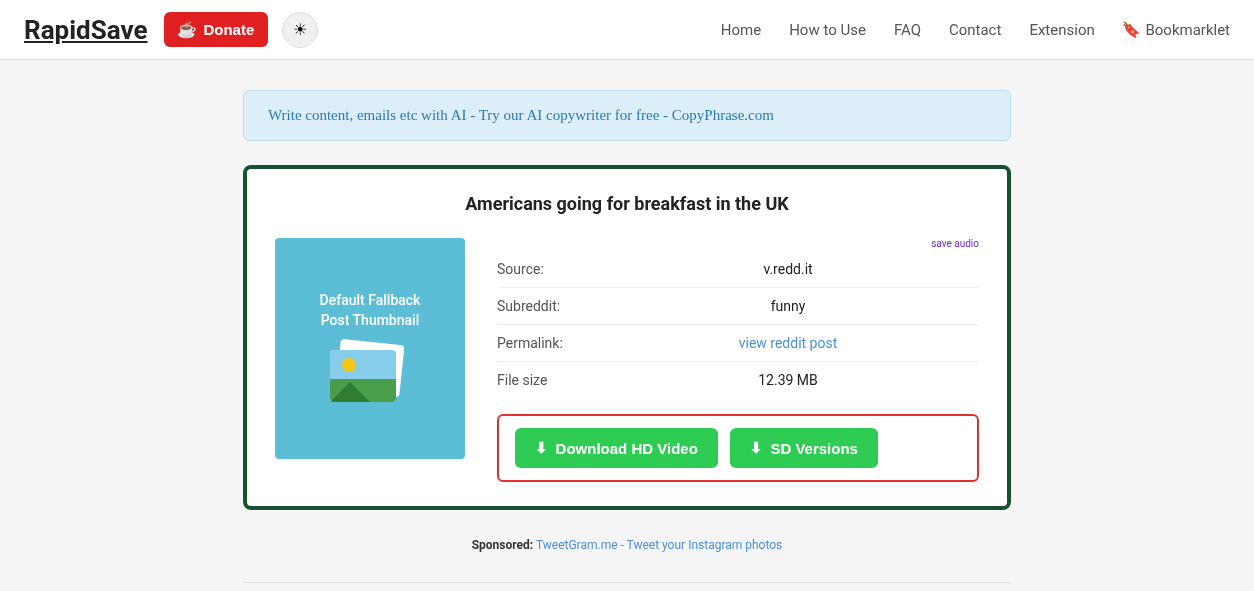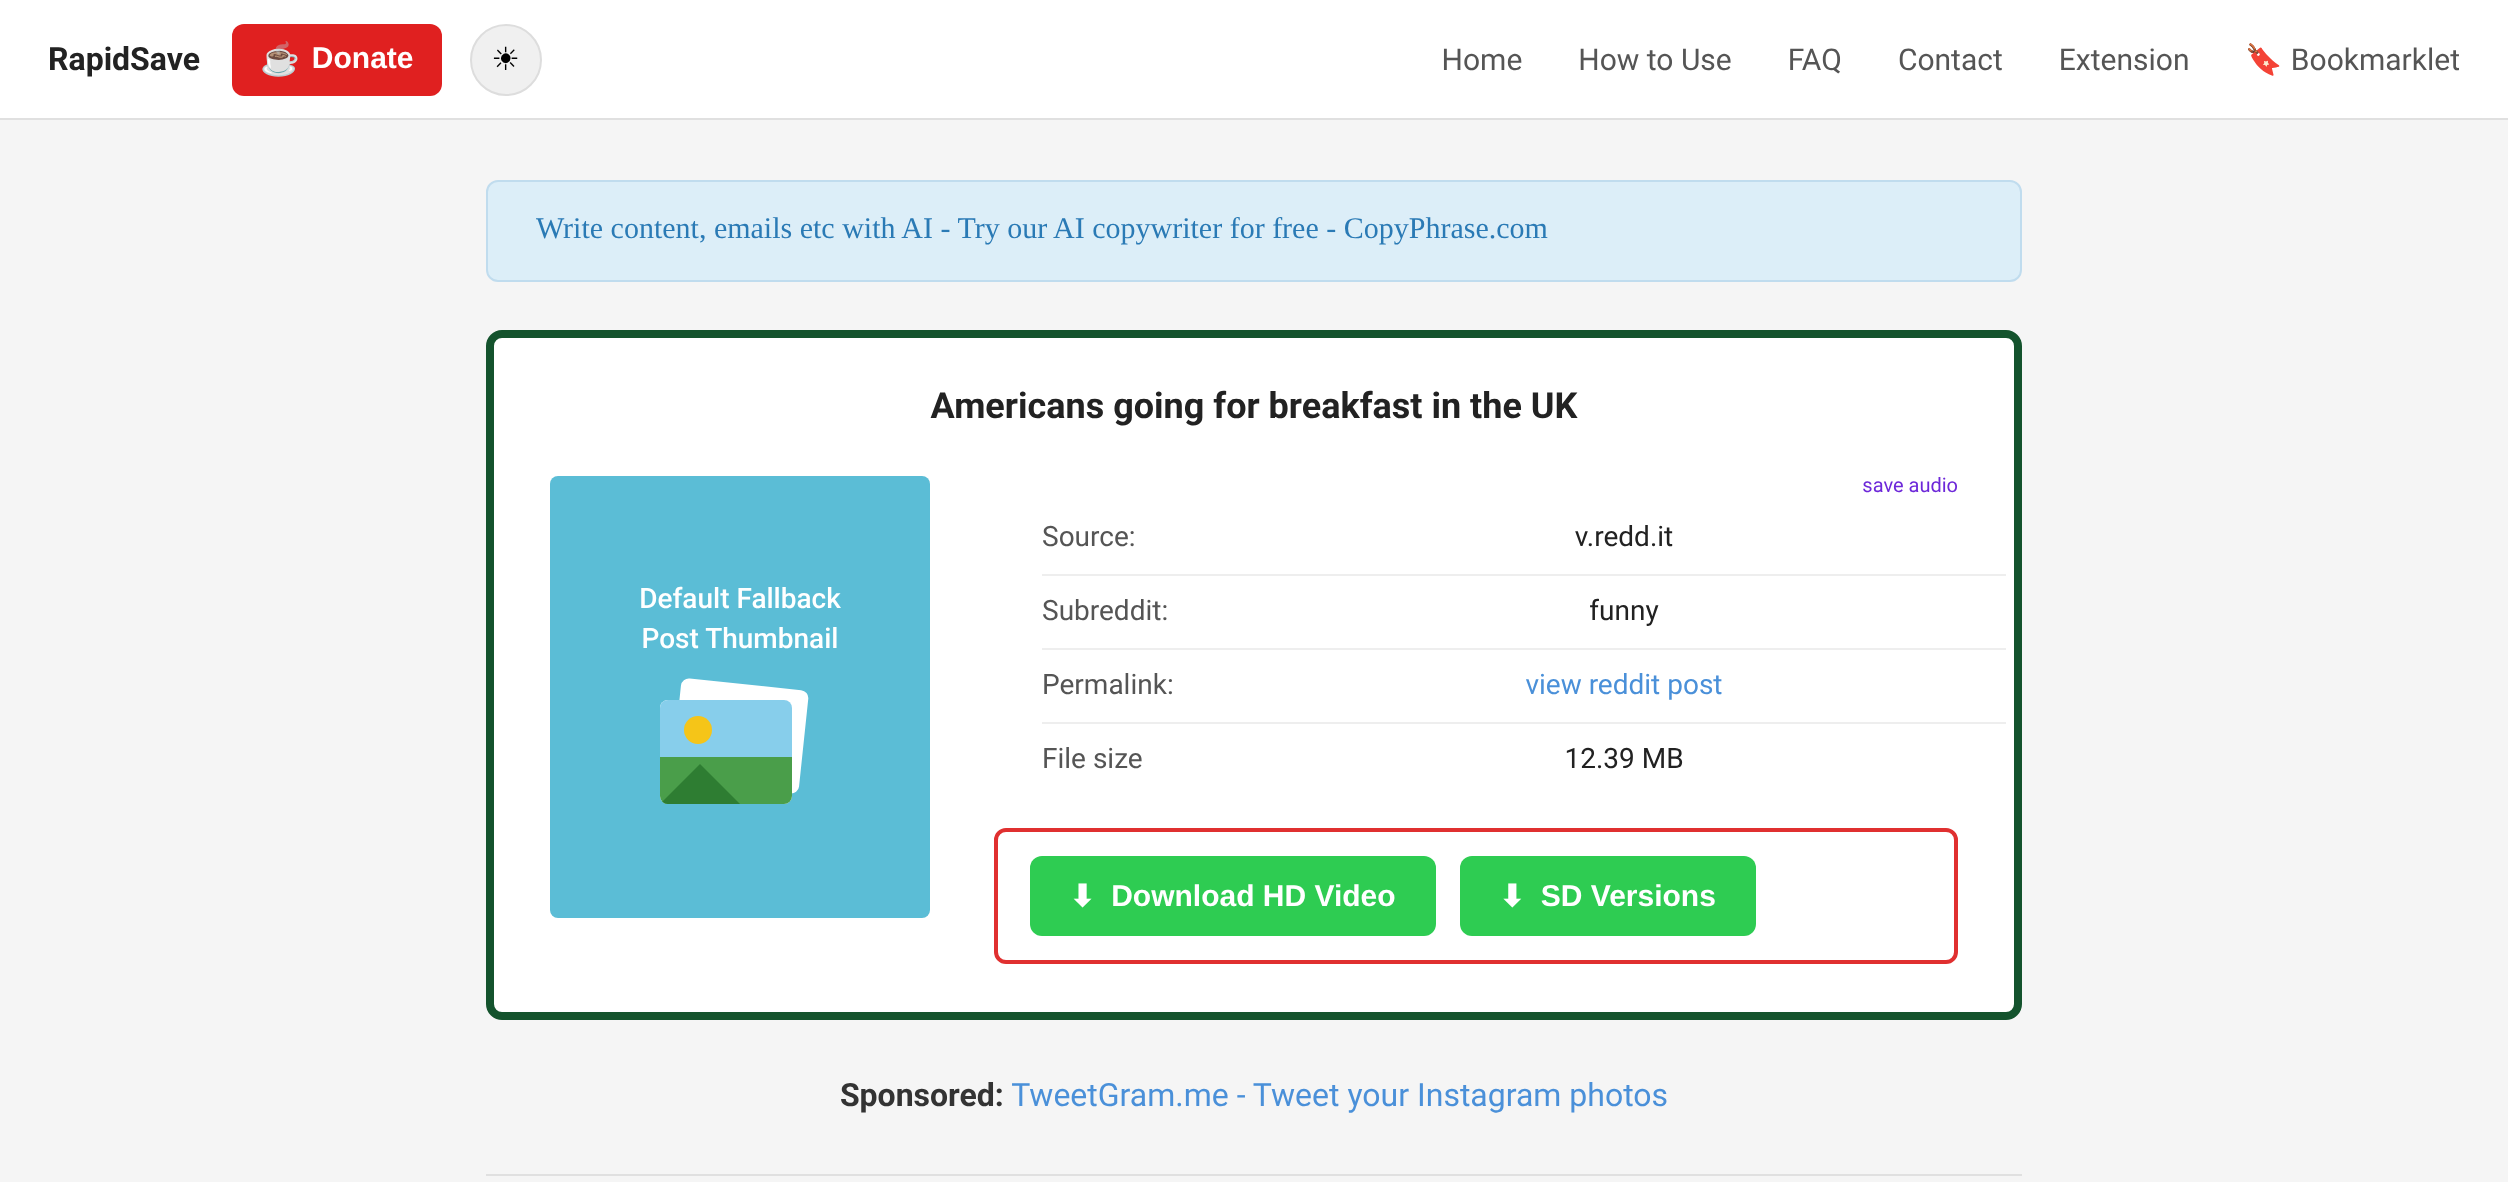--- a/index.html
+++ b/index.html
@@ -13,25 +13,26 @@
     
     .header {
       background: #fff;
       border-bottom: 1px solid #e0e0e0;
       display: flex;
       align-items: center;
       padding: 0 24px;
       height: 60px;
     }
     .logo {
-      font-size: 16px;
+      font-size: 26px;
       font-weight: 700;
       color: #222;
       margin-right: 16px;
       white-space: nowrap;
+      text-decoration: underline;
     }
     .donate-btn {
       background: #e02020;
       color: #fff;
       border: none;
       border-radius: 6px;
       padding: 8px 14px;
       font-size: 15px;
       font-weight: 600;
       cursor: pointer;
@@ -196,21 +197,20 @@
       color: #6d28d9;
       text-decoration: none;
       font-size: 10px;
       display: block;
       text-align: right;
       margin-bottom: 2px;
     }
     .info-table {
       width: 100%;
       border-collapse: collapse;
-      margin-left: 24px;
     }
     .info-table tr {
       border-bottom: 1px solid #eee;
     }
     .info-table tr:last-child {
       border-bottom: none;
     }
     .info-table td {
       padding: 10px 0;
       font-size: 14px;
@@ -251,21 +251,21 @@
       display: flex;
       align-items: center;
       gap: 8px;
       white-space: nowrap;
     }
 
     
     .sponsored {
       text-align: center;
       margin-top: 28px;
-      font-size: 16px;
+      font-size: 12px;
       color: #555;
     }
     .sponsored a {
       color: #4a90d9;
       text-decoration: none;
     }
     .sponsored span.label {
       font-weight: 700;
       color: #333;
     }

